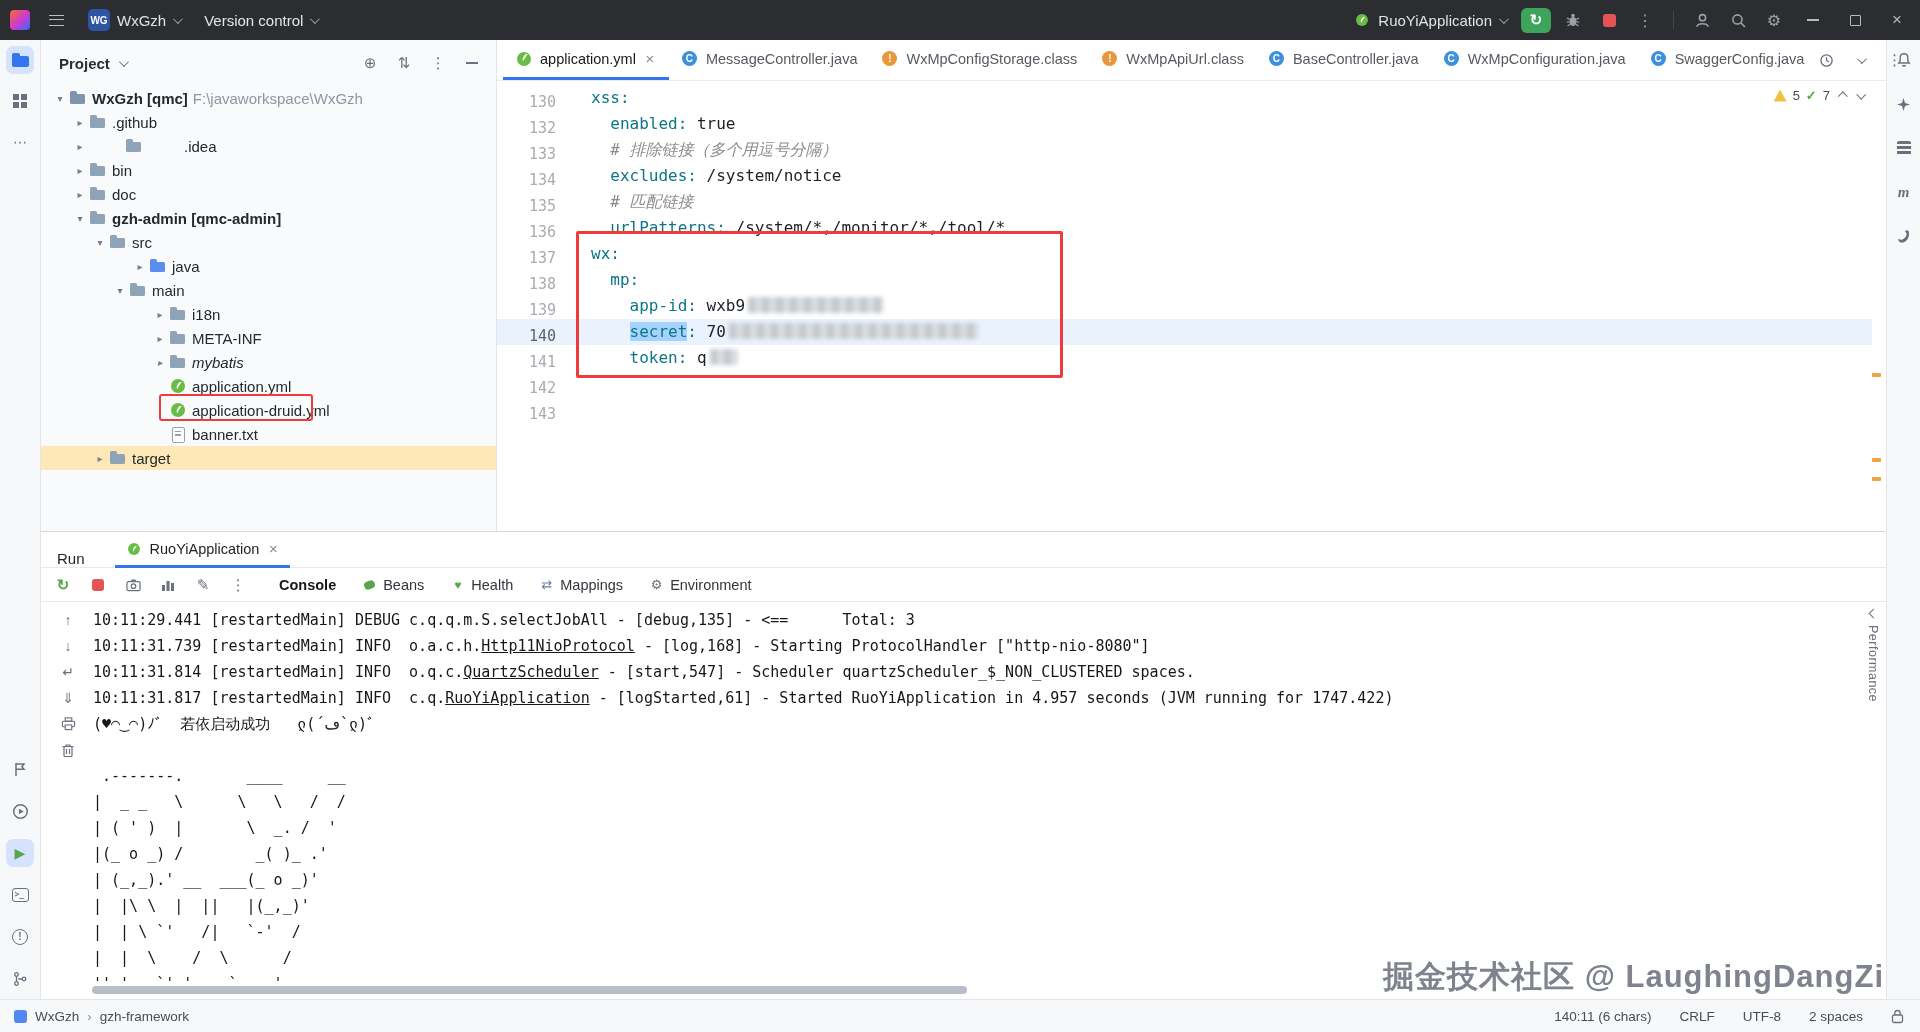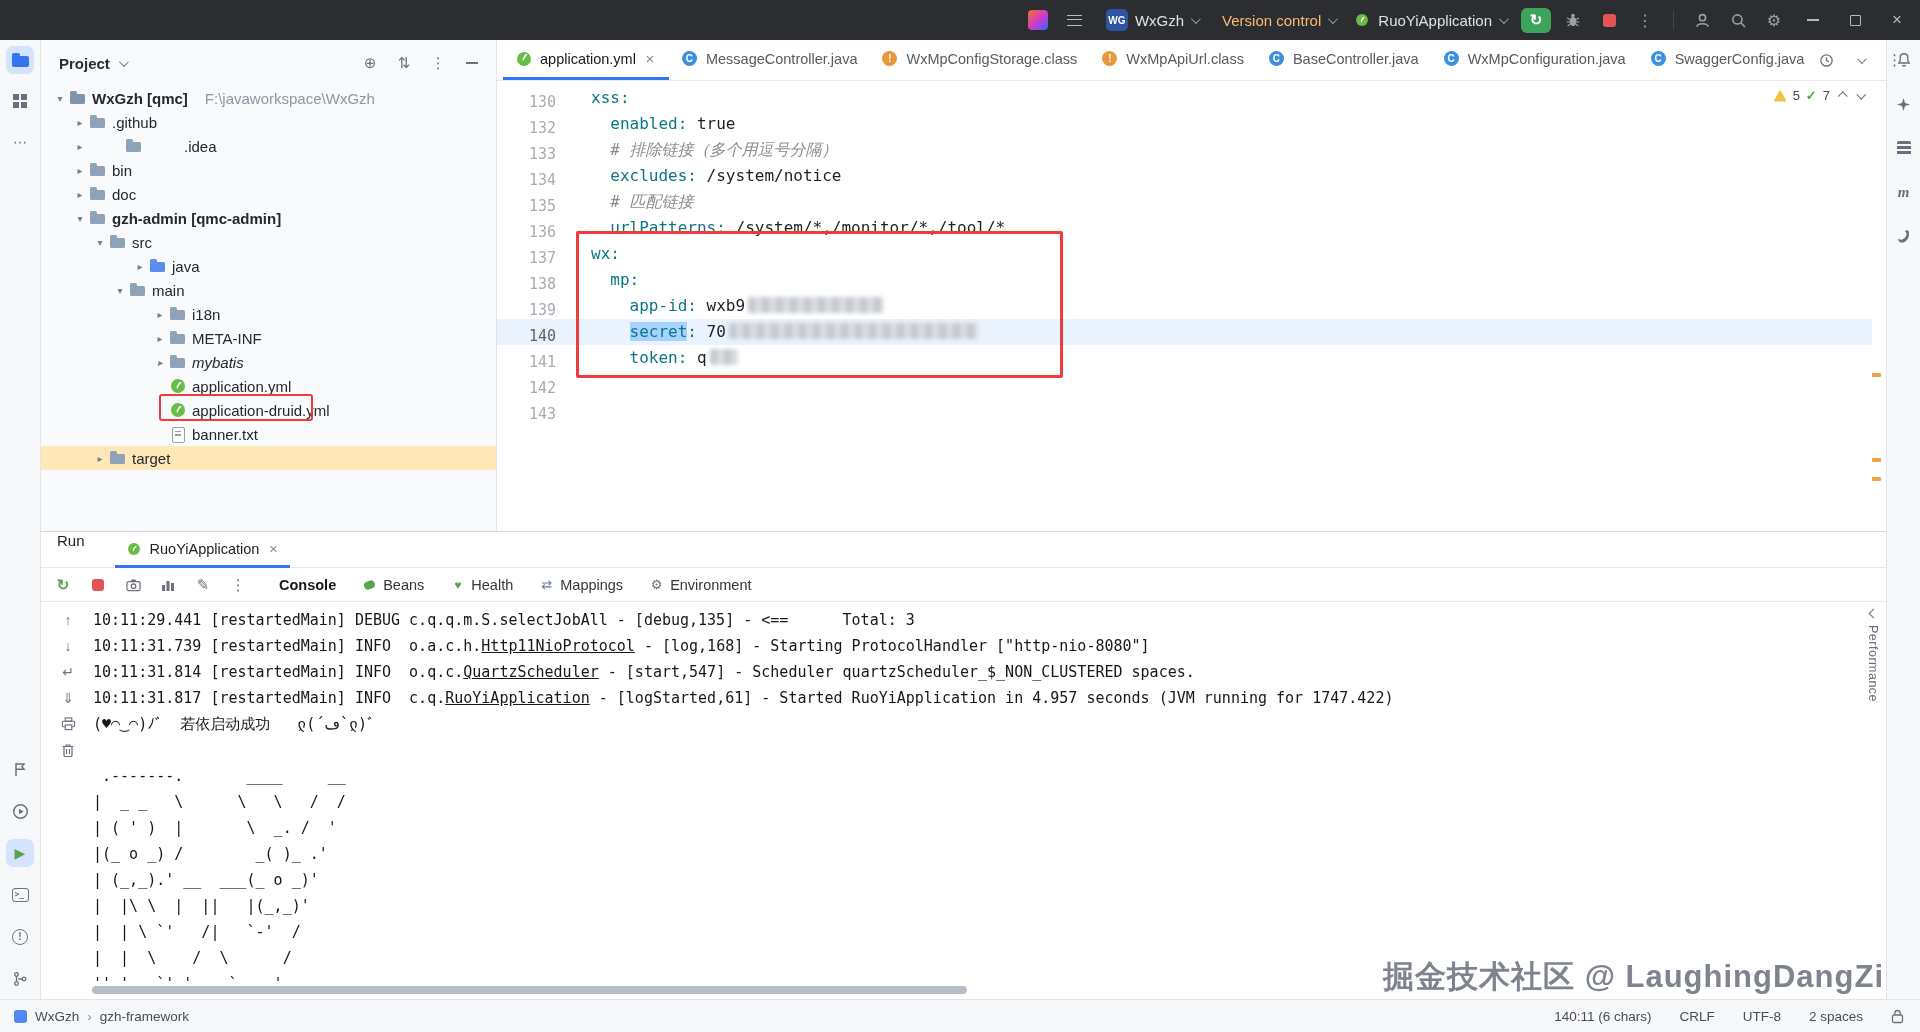--- a/index.html
+++ b/index.html
@@ -1,29 +1,29 @@
 <!DOCTYPE html>
 <html><head>
 <meta charset="utf-8">
 <style>
 *{margin:0;padding:0;box-sizing:border-box}
 html,body{width:1920px;height:1032px;overflow:hidden}
 body{font-family:"Liberation Sans",sans-serif;background:#fff;color:#1d2025}
 #app{position:relative;width:1920px;height:1032px;overflow:hidden;background:#fff}
 
 
-.titlebar{position:absolute;top:0;left:0;right:0;height:40px;background:#2b2d30;display:flex;align-items:center;justify-content:flex-end;color:#dfe1e5;font-size:15px}
+.titlebar{position:absolute;top:0;left:0;right:0;height:40px;background:#2b2d30;display:flex;align-items:center;justify-content:space-between;color:#dfe1e5;font-size:15px}
 .tb-left,.tb-right{display:flex;align-items:center;height:100%}
 .tb-left{padding-left:10px;gap:6px}
 .tb-right{padding-right:4px;gap:4px}
 .ide-logo{width:20px;height:20px;border-radius:4px;background:linear-gradient(135deg,#fc6a2b,#c93bd4 55%,#2b6df2);margin-right:4px}
 .hamb{display:inline-block;width:15px;height:11px;border-top:1.6px solid #b9bcc3;border-bottom:1.6px solid #b9bcc3;position:relative}
 .hamb::before{content:"";position:absolute;left:0;right:0;top:3.2px;height:1.6px;background:#b9bcc3}
 .tb-btn{display:inline-flex;align-items:center;gap:7px;height:30px;padding:0 9px;border-radius:6px;cursor:default}
-.tb-btn.muted{color:#fdba74}
+.tb-btn.muted{color:#e5e5e5}
 .wg-badge{width:22px;height:22px;border-radius:5px;background:#2e55a3;color:#fff;font-size:10px;font-weight:bold;display:inline-flex;align-items:center;justify-content:center}
 .chev-d{width:7px;height:7px;border-right:1.6px solid #9da0a8;border-bottom:1.6px solid #9da0a8;transform:rotate(45deg) translateY(-2px);display:inline-block}
 .chev-d.dark{border-color:#6c707e}
 .run-btn{width:30px;height:25px;border-radius:6px;background:#3fa45b;color:#fff;font-size:15px;font-weight:bold;display:inline-flex;align-items:center;justify-content:center;margin:0 2px}
 .tb-ic{width:32px;height:30px;display:inline-flex;align-items:center;justify-content:center;color:#9da0a8;font-size:16px;border-radius:6px}
 .stop-sq{width:13px;height:13px;border-radius:3px;background:#e45454;display:inline-block}
 .tb-sep{width:1px;height:18px;background:#45474d;margin:0 8px}
 .win-btn{width:38px;height:40px;display:inline-flex;align-items:center;justify-content:center;color:#b6b9bf;font-size:17px}
 .dash-ic{display:inline-block;width:12px;height:1.6px;background:#b6b9bf}
 .maxi{display:inline-block;width:11px;height:11px;border:1.6px solid #b6b9bf;border-radius:1px}
@@ -60,21 +60,21 @@
 .ppi{display:inline-flex;align-items:center;justify-content:center;width:20px;height:20px}
 .ppi-dash{width:12px;height:1.8px;background:#6c707e;display:inline-block}
 .pp-tree{position:absolute;top:46px;left:0;right:0;bottom:0;overflow:hidden;font-size:15px;color:#25282e}
 .tree-row{height:24px;display:flex;align-items:center;white-space:nowrap}
 .tree-row.hl{background:#ffe8b8}
 .tw-chev{flex:0 0 18px;text-align:center;color:#7a7e87;font-size:10px}
 .tw-chev.down::before{content:"▾"}
 .tw-chev.right::before{content:"▸"}
 .tree-label{margin-left:5px}
 .tree-label.b{font-weight:bold}
-.tree-sub{margin-left:17px;color:#9096a1}
+.tree-sub{margin-left:5px;color:#9096a1}
 .tree-redbox{position:absolute;left:118px;top:308px;width:154px;height:27px;border:2.5px solid #ef3b3b;border-radius:3px;pointer-events:none}
 
 
 .ic{flex:0 0 18px;width:18px;height:18px;position:relative;display:inline-block}
 .ic-folder::before{content:"";position:absolute;left:1px;top:5px;width:15px;height:10px;background:#8fa3b8;border-radius:1.5px}
 .ic-folder::after{content:"";position:absolute;left:1px;top:2px;width:7px;height:4px;background:#8fa3b8;border-radius:1.5px 1.5px 0 0}
 .ic-folder.proj::before,.ic-folder.proj::after{background:#7e95ad}
 .ic-folder.java::before,.ic-folder.java::after{background:#5b8def}
 .ic-folder.res::before,.ic-folder.res::after{background:#e0a64e}
 .ic-spring::before{content:"";position:absolute;inset:2px;border-radius:50%;background:#68bd45}
@@ -112,21 +112,21 @@
 .warn-tri{width:13px;height:12px;background:#f2c043;clip-path:polygon(50% 0,100% 100%,0 100%)}
 .okch{color:#57a64a;font-size:13px;font-weight:bold}
 .mini-chev{width:7px;height:7px;border-right:1.6px solid #6c707e;border-bottom:1.6px solid #6c707e;display:inline-block;margin-left:4px}
 .mini-chev.up{transform:rotate(-135deg) translateY(-1px)}
 .mini-chev.down{transform:rotate(45deg) translateY(-1px)}
 .sb-mark{position:absolute;right:5px;width:9px;height:4px;border-radius:1px;background:#f0a43c}
 .sb-mark.m1{top:292px}.sb-mark.m2{top:377px}.sb-mark.m3{top:396px}
 
 
 .run-panel{position:absolute;left:41px;top:531px;right:34px;height:468px;background:#fff;border-top:1px solid #d6d8dd}
-.rp-header{height:36px;display:flex;align-items:flex-start;border-bottom:1px solid #e8e9ed}
+.rp-header{height:36px;display:flex;align-items:flex-end;border-bottom:1px solid #e8e9ed}
 .rp-title{margin-left:16px;font-size:15px;color:#202327}
 .rp-tab{display:inline-flex;align-items:center;gap:7px;height:36px;padding:0 10px;margin-left:30px;margin-bottom:-1px;border-bottom:3px solid #3574f0;font-size:14.5px;color:#1d2025}
 .rp-toolbar{display:flex;align-items:center;height:34px;border-bottom:1px solid #e8e9ed;padding-left:12px;gap:15px;color:#6c707e}
 .rpi{display:inline-flex;align-items:center;justify-content:center;width:20px;height:20px;font-size:15px}
 .rpi.green{color:#57a64a;font-weight:bold}
 .rpi .stop-sq{width:12px;height:12px}
 .rp-tabs{display:flex;align-items:center;gap:26px;margin-left:16px;font-size:14.5px;color:#33363c}
 .rtab{display:inline-flex;align-items:center;gap:6px}
 .rtab.active{color:#15171a;font-weight:bold}
 .rtic{display:inline-flex;align-items:center;justify-content:center;width:15px;height:15px}

